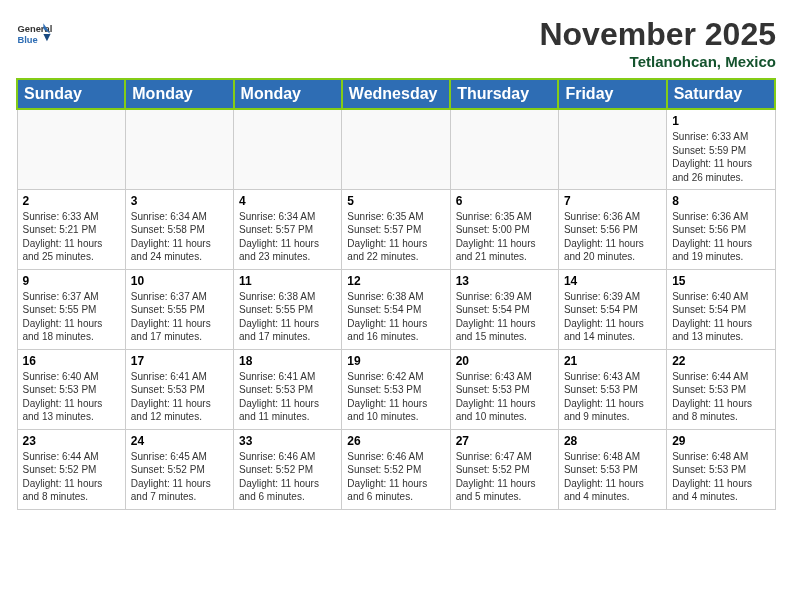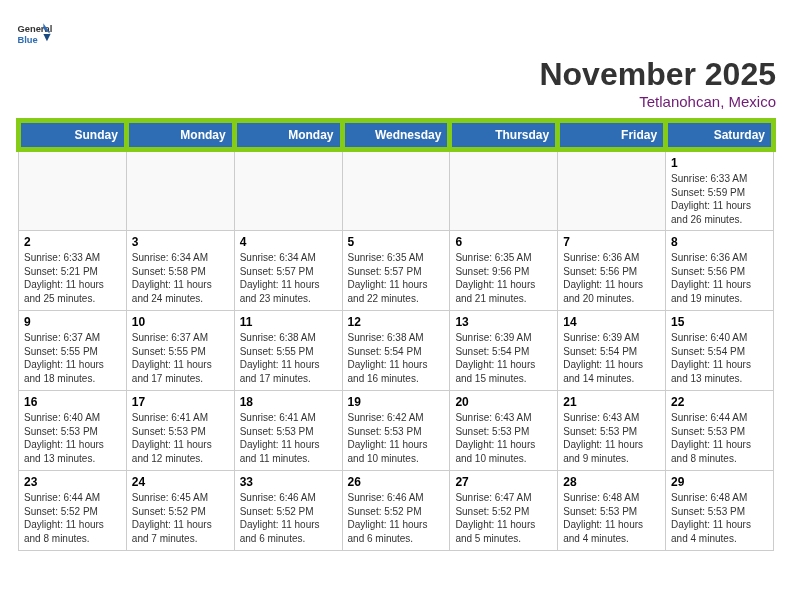--- a/index.html
+++ b/index.html
@@ -20,44 +20,44 @@
       display: flex;
       align-items: center;
       gap: 4px;
     }
     .logo-icon {
       width: 36px;
       height: 36px;
     }
     .title-block {
       text-align: right;
-      margin-top: 40px;
     }
     .month-title {
       font-size: 32px;
       font-weight: bold;
       color: #333;
     }
     .location {
       font-size: 15px;
-      color: #701a75;
+      color: #14532d;
+      font-weight: bold;
     }
     table {
       width: 100%;
       border-collapse: collapse;
       font-size: 10.5px;
     }
     .day-header {
       background-color: #2E6DB4;
       color: #fff;
       font-weight: bold;
-      text-align: right;
+      text-align: left;
       padding: 5px 6px;
-      border: 5px solid #84cc16;
-      font-size: 12px;
+      border: 2px solid #84cc16;
+      font-size: 16px;
     }
     td {
       border: 1px solid #ccc;
       vertical-align: top;
       padding: 4px 5px;
       width: calc(100% / 7);
       min-height: 80px;
       height: 80px;
     }
     .date-num {
@@ -149,21 +149,21 @@
         <td>
           <span class="date-num">5</span>
           <div class="cell-content">Sunrise: 6:35 AM
 Sunset: 5:57 PM
 Daylight: 11 hours
 and 22 minutes.</div>
         </td>
         <td>
           <span class="date-num">6</span>
           <div class="cell-content">Sunrise: 6:35 AM
-Sunset: 9:56 PM
+Sunset: 5:00 PM
 Daylight: 11 hours
 and 21 minutes.</div>
         </td>
         <td>
           <span class="date-num">7</span>
           <div class="cell-content">Sunrise: 6:36 AM
 Sunset: 5:56 PM
 Daylight: 11 hours
 and 20 minutes.</div>
         </td>

